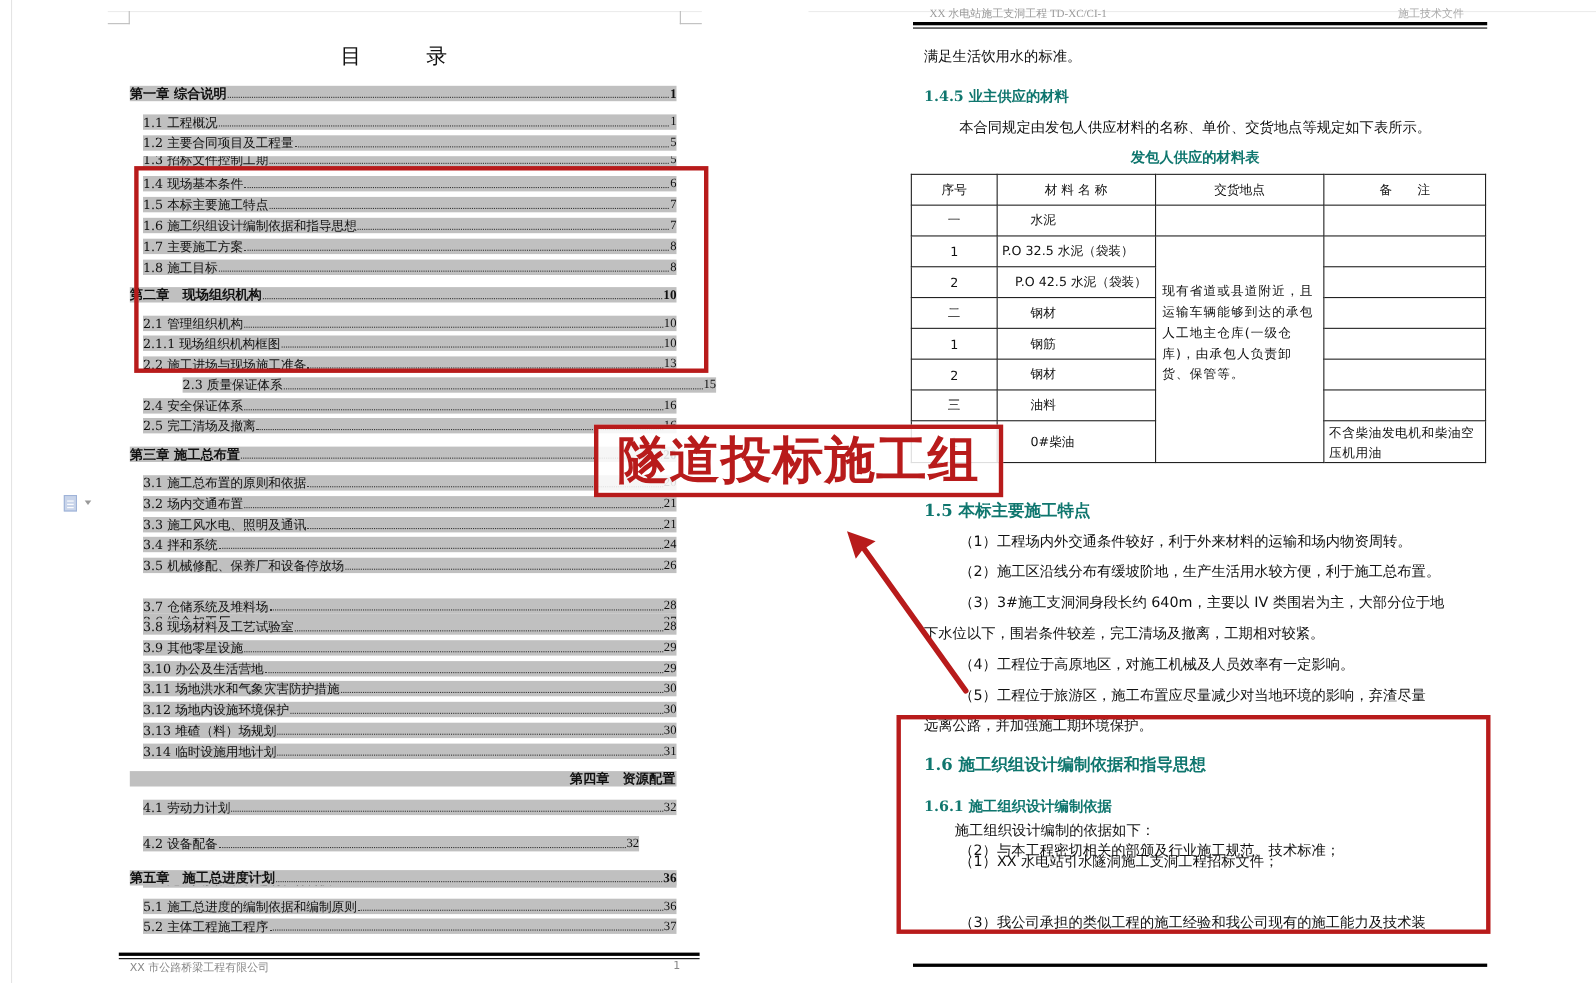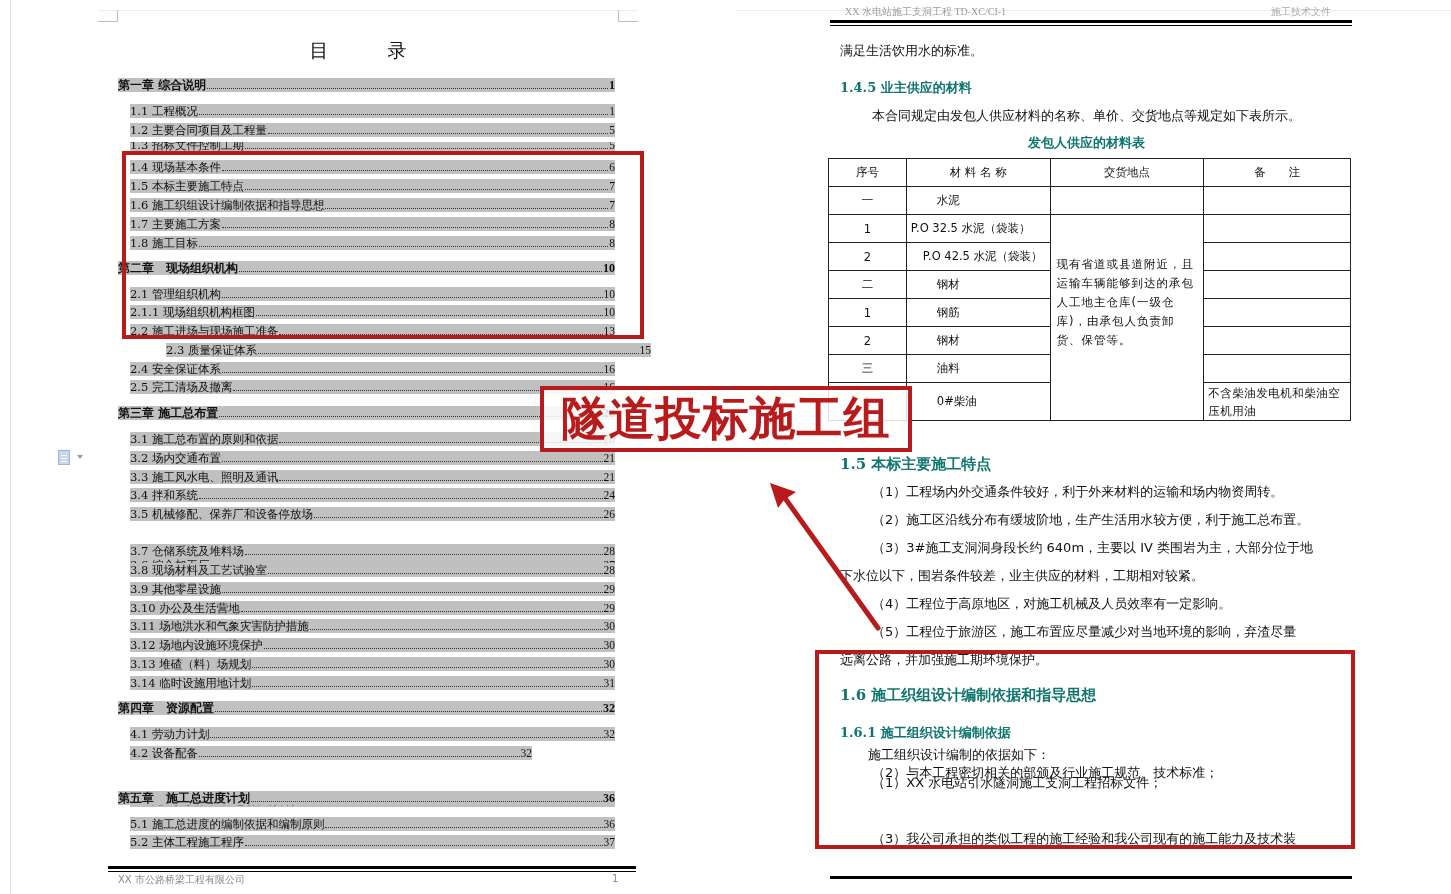--- a/index.html
+++ b/index.html
@@ -215,31 +215,31 @@
     <div class="toc-row" style="top:579px;left:12px;width:485px;">
         <span class="lbl">3.13 堆碴（料）场规划</span>
         <span class="dots"></span>
         <span class="pg">30</span>
       </div>
     <div class="toc-row" style="top:598px;left:12px;width:485px;">
         <span class="lbl">3.14 临时设施用地计划</span>
         <span class="dots"></span>
         <span class="pg">31</span>
       </div>
-    <div class="toc-row ch" style="top:623px;left:0;width:497px;">
+    <div class="toc-row ch" style="top:623px;left:0;width:497px;flex-direction:column;">
         <span class="lbl">第四章　资源配置</span>
         <span class="dots"></span>
         <span class="pg">32</span>
       </div>
     <div class="toc-row" style="top:649px;left:12px;width:485px;">
         <span class="lbl">4.1 劳动力计划</span>
         <span class="dots"></span>
         <span class="pg">32</span>
       </div>
-    <div class="toc-row" style="top:668px;left:12px;width:402px;">
+    <div class="toc-row" style="top:682px;left:12px;width:451px;">
         <span class="lbl">4.2 设备配备</span>
         <span class="dots"></span>
         <span class="pg">32</span>
       </div>
     <div class="toc-row" style="top:715px;left:12px;width:485px;">
         <span class="lbl">4.3 施工人员、设备进场和材料供应</span>
         <span class="dots"></span>
         <span class="pg">34</span>
       </div>
     <div class="toc-row ch" style="top:713px;left:0;width:497px;">
@@ -334,21 +334,21 @@
     <td class="n">0#柴油</td>
     <td class="note">不含柴油发电机和柴油空压机用油</td>
   </tr>
 </tbody>
   </table>
 
 <div class="h-bold" style="left:840px;top:455px;font-size:15px;">1.5 本标主要施工特点</div>
 <div class="p" style="left:872px;top:483px;">（1）工程场内外交通条件较好，利于外来材料的运输和场内物资周转。</div>
 <div class="p" style="left:872px;top:511px;">（2）施工区沿线分布有缓坡阶地，生产生活用水较方便，利于施工总布置。</div>
 <div class="p" style="left:872px;top:539px;">（3）3#施工支洞洞身段长约 640m，主要以 IV 类围岩为主，大部分位于地</div>
-<div class="p" style="left:840px;top:567px;">下水位以下，围岩条件较差，业主供应的材料，工期相对较紧。</div>
+<div class="p" style="left:840px;top:567px;">下水位以下，围岩条件较差，完工清场及撤离，工期相对较紧。</div>
 <div class="p" style="left:872px;top:595px;">（4）工程位于高原地区，对施工机械及人员效率有一定影响。</div>
 <div class="p" style="left:872px;top:623px;">（5）工程位于旅游区，施工布置应尽量减少对当地环境的影响，弃渣尽量</div>
 <div class="p" style="left:840px;top:651px;">远离公路，并加强施工期环境保护。</div>
 
 <div class="h-bold" style="left:840px;top:686px;font-size:15px;">1.6 施工织组设计编制依据和指导思想</div>
 <div class="h-bold" style="left:840px;top:724px;font-size:13px;">1.6.1 施工组织设计编制依据</div>
 <div class="p" style="left:868px;top:746px;">施工组织设计编制的依据如下：</div>
 <div class="p" style="left:872px;top:774px;">（1）XX 水电站引水隧洞施工支洞工程招标文件；</div>
 <div class="p" style="left:872px;top:764px;">（2）与本工程密切相关的部颁及行业施工规范、技术标准；</div>
 <div class="p" style="left:872px;top:830px;">（3）我公司承担的类似工程的施工经验和我公司现有的施工能力及技术装</div>

